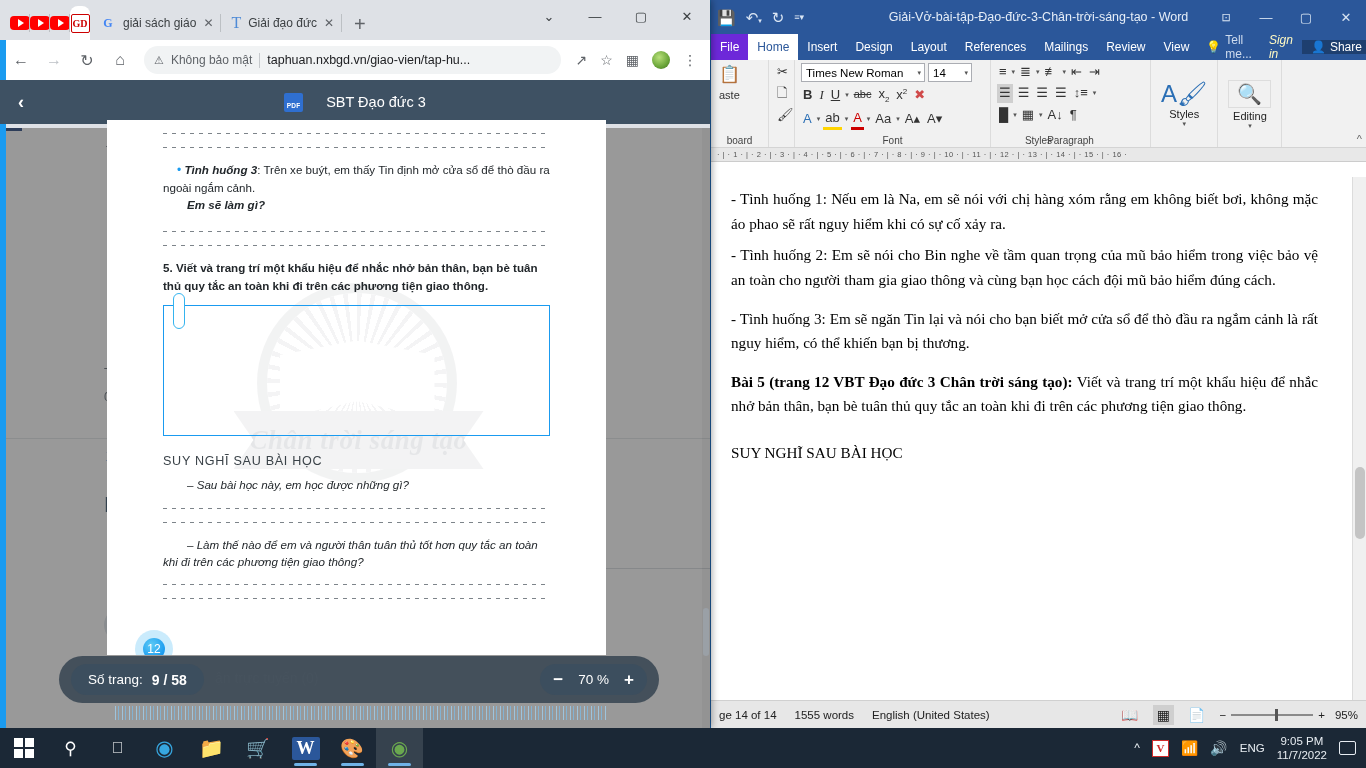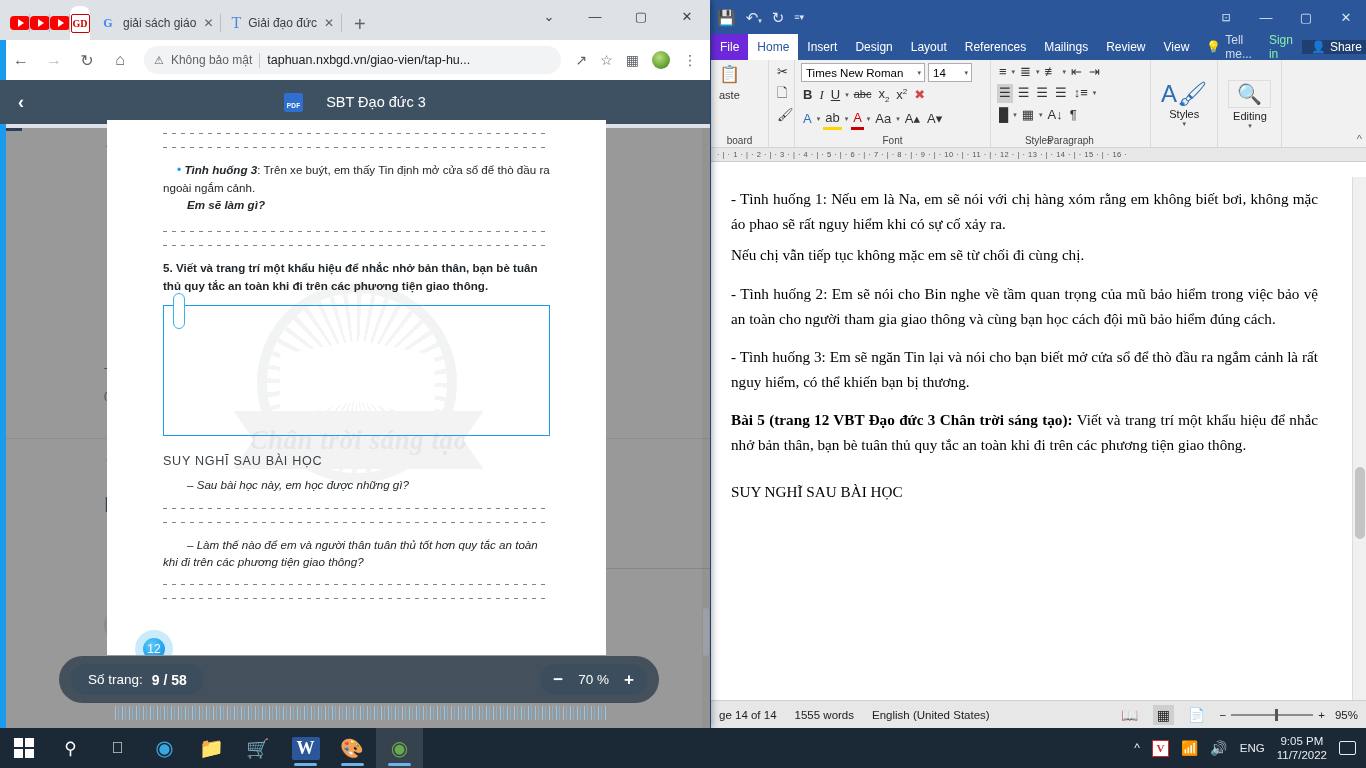--- a/index.html
+++ b/index.html
@@ -42,21 +42,21 @@
   }
   .word-tab {
     padding: 0 9px; display: flex; align-items: center; white-space: nowrap;
   }
   .word-tab.file { background: #6d28d9; }
   .word-tab.active { background: #ffffff; color: #2b579a; }
   .word-tabs-right {
     margin-left: auto; display: flex; align-items: center; font-size: 12px;
   }
   .tellme { color: #cfdcee; padding: 0 8px; display: flex; align-items: center; gap: 4px; }
-  .signin { padding: 0 9px; display: flex; align-items: center; color:#86efac; }
+  .signin { padding: 0 9px; display: flex; align-items: center; color:#fef9c3;font-style:italic; }
   .share {
     padding: 0 9px; display: flex; align-items: center; gap: 4px;
     background: #1e3f6f; color: #fff;
   }
 
   .ribbon {
     height: 88px; background: #f1f1f1; border-bottom: 1px solid #d4d4d4;
     display: flex; position: relative; overflow: hidden;
   }
   .rgroup { position: relative; padding: 3px 6px 0 6px; border-right: 1px solid #dcdcdc; }
@@ -399,20 +399,21 @@
 
   <div id="word-window">
 
     <div class="word-titlebar">
       <div class="qat">
         <span class="qat-btn">💾</span>
         <span class="qat-btn">↶<span style="font-size:7px">▾</span></span>
         <span class="qat-btn">↻</span>
         <span class="qat-btn" style="font-size:9px">≡▾</span>
       </div>
+      <div class="word-title">Giải-Vở-bài-tập-Đạo-đức-3-Chân-trời-sáng-tạo - Word</div>
       <div class="word-wincontrols">
         <span class="ribbon-disp">⊡</span>
         <span>—</span>
         <span>▢</span>
         <span>✕</span>
       </div>
     </div>
 
     <div class="word-tabs">
       <div class="word-tab file">File</div>
@@ -537,21 +538,20 @@
       </div>
 
       <div class="ribbon-collapse">^</div>
     </div>
 
     <div class="word-ruler">· | · 1 · | · 2 · | · 3 · | · 4 · | · 5 · | · 6 · | · 7 · | · 8 · | · 9 · | · 10 · | · 11 · | · 12 · | · 13 · | · 14 · | · 15 · | · 16 ·</div>
 
     <div class="word-page">
       <div class="word-body">
         <p>- Tình huống 1: Nếu em là Na, em sẽ nói với chị hàng xóm rằng em không biết bơi, không mặc áo phao sẽ rất nguy hiểm khi có sự cố xảy ra.</p>
-        <p class="spaced">Nếu chị vẫn tiếp tục không mặc em sẽ từ chối đi cùng chị.</p>
         <p class="spaced">- Tình huống 2: Em sẽ nói cho Bin nghe về tầm quan trọng của mũ bảo hiểm trong việc bảo vệ an toàn cho người tham gia giao thông và cùng bạn học cách đội mũ bảo hiểm đúng cách.</p>
         <p class="spaced">- Tình huống 3: Em sẽ ngăn Tin lại và nói cho bạn biết mở cửa sổ để thò đầu ra ngắm cảnh là rất nguy hiểm, có thể khiến bạn bị thương.</p>
         <p class="spaced">
           <b>Bài 5 (trang 12 VBT Đạo đức 3 Chân trời sáng tạo):</b><span> Viết và trang trí một khẩu hiệu để nhắc nhở bản thân, bạn bè tuân thủ quy tắc an toàn khi đi trên các phương tiện giao thông.</span>
         </p>
         <p style="margin-top:22px">SUY NGHĨ SAU BÀI HỌC</p>
       </div>
     </div>
 
     <div class="word-vscroll">

